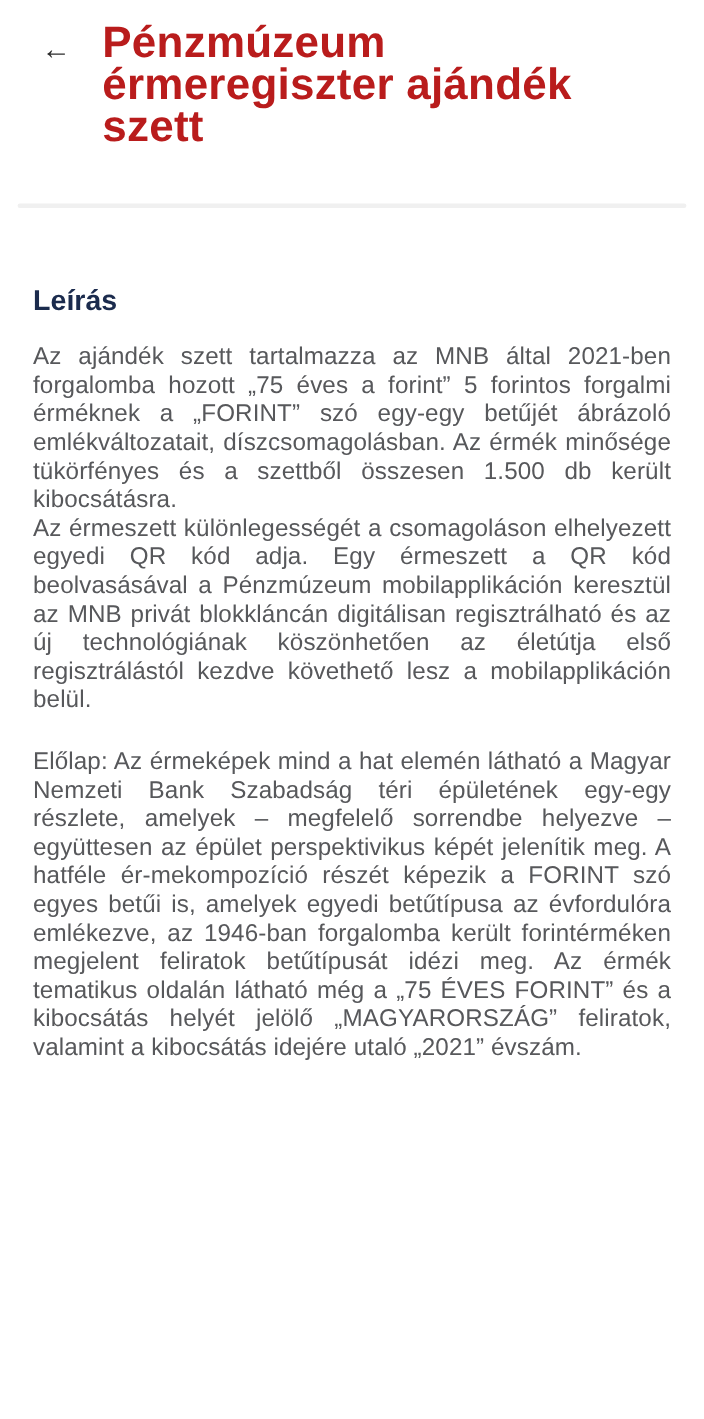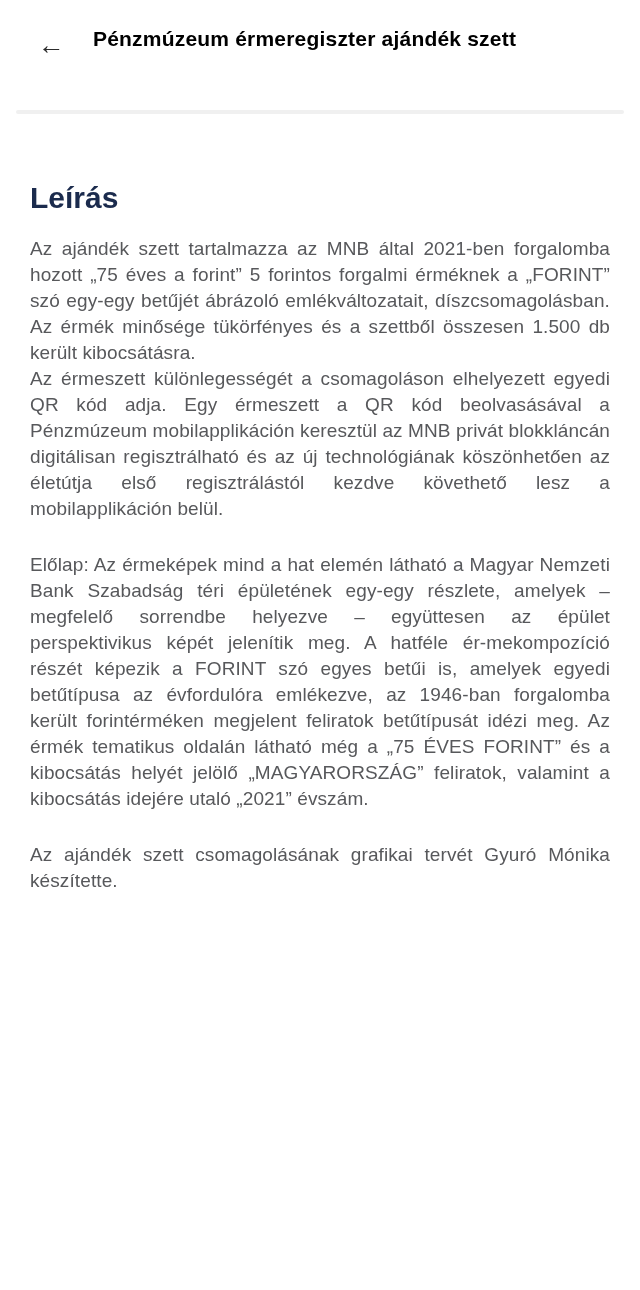--- a/index.html
+++ b/index.html
@@ -38,48 +38,48 @@
   }
   .back-btn .arrow {
     font-size: 27px;
     line-height: 1;
     color: #2b2b2b;
     font-weight: 400;
   }
   .page-title {
     margin: 0 0 0 27px;
     max-width: 430px;
-    font-size: 21px;
+    font-size: 40px;
     line-height: 38px;
     font-weight: 700;
-    color: #000000;
+    color: #b91c1c;
     letter-spacing: 0.2px;
   }
   
   .divider {
     height: 4px;
     background: #f0f0f0;
     border-radius: 2px;
     margin: 51px 16px 0 16px;
   }
   
   .content {
     padding: 0 30px;
     box-sizing: border-box;
   }
   .section-heading {
     margin: 68px 0 22px 0;
-    font-size: 30px;
+    font-size: 26px;
     line-height: 32px;
     font-weight: 700;
     color: #1b2b4d;
   }
   .para {
     margin: 0 0 30px 0;
-    font-size: 19px;
+    font-size: 22px;
     line-height: 26px;
     color: #57585b;
     text-align: justify;
     letter-spacing: 0.1px;
   }
   .para.joined {
     margin-bottom: 0;
   }
 </style>
 </head>
@@ -95,16 +95,15 @@
   </header>
 
   <div class="divider"></div>
 
   <main class="content">
     <h2 class="section-heading">Leírás</h2>
 
     <p class="para joined">Az ajándék szett tartalmazza az MNB által 2021-ben forgalomba hozott „75 éves a forint” 5 forintos forgalmi érméknek a „FORINT” szó egy-egy betűjét ábrázoló emlékváltozatait, díszcsomagolásban. Az érmék minősége tükörfényes és a szettből összesen 1.500 db került kibocsátásra.</p>
     <p class="para">Az érmeszett különlegességét a csomagoláson elhelyezett egyedi QR kód adja. Egy érmeszett a QR kód beolvasásával a Pénzmúzeum mobilapplikáción keresztül az MNB privát blokkláncán digitálisan regisztrálható és az új technológiának köszönhetően az életútja első regisztrálástól kezdve követhető lesz a mobilapplikáción belül.</p>
     <p class="para">Előlap: Az érmeképek mind a hat elemén látható a Magyar Nemzeti Bank Szabadság téri épületének egy-egy részlete, amelyek – megfelelő sorrendbe helyezve – együttesen az épület perspektivikus képét jelenítik meg. A hatféle ér-mekompozíció részét képezik a FORINT szó egyes betűi is, amelyek egyedi betűtípusa az évfordulóra emlékezve, az 1946-ban forgalomba került forintérméken megjelent feliratok betűtípusát idézi meg. Az érmék tematikus oldalán látható még a „75 ÉVES FORINT” és a kibocsátás helyét jelölő „MAGYARORSZÁG” feliratok, valamint a kibocsátás idejére utaló „2021” évszám.</p>
-    <p class="para">Az ajándék szett csomagolásának grafikai tervét Gyuró Mónika készítette.</p>
   </main>
 
 </div>
 
 </body></html>

